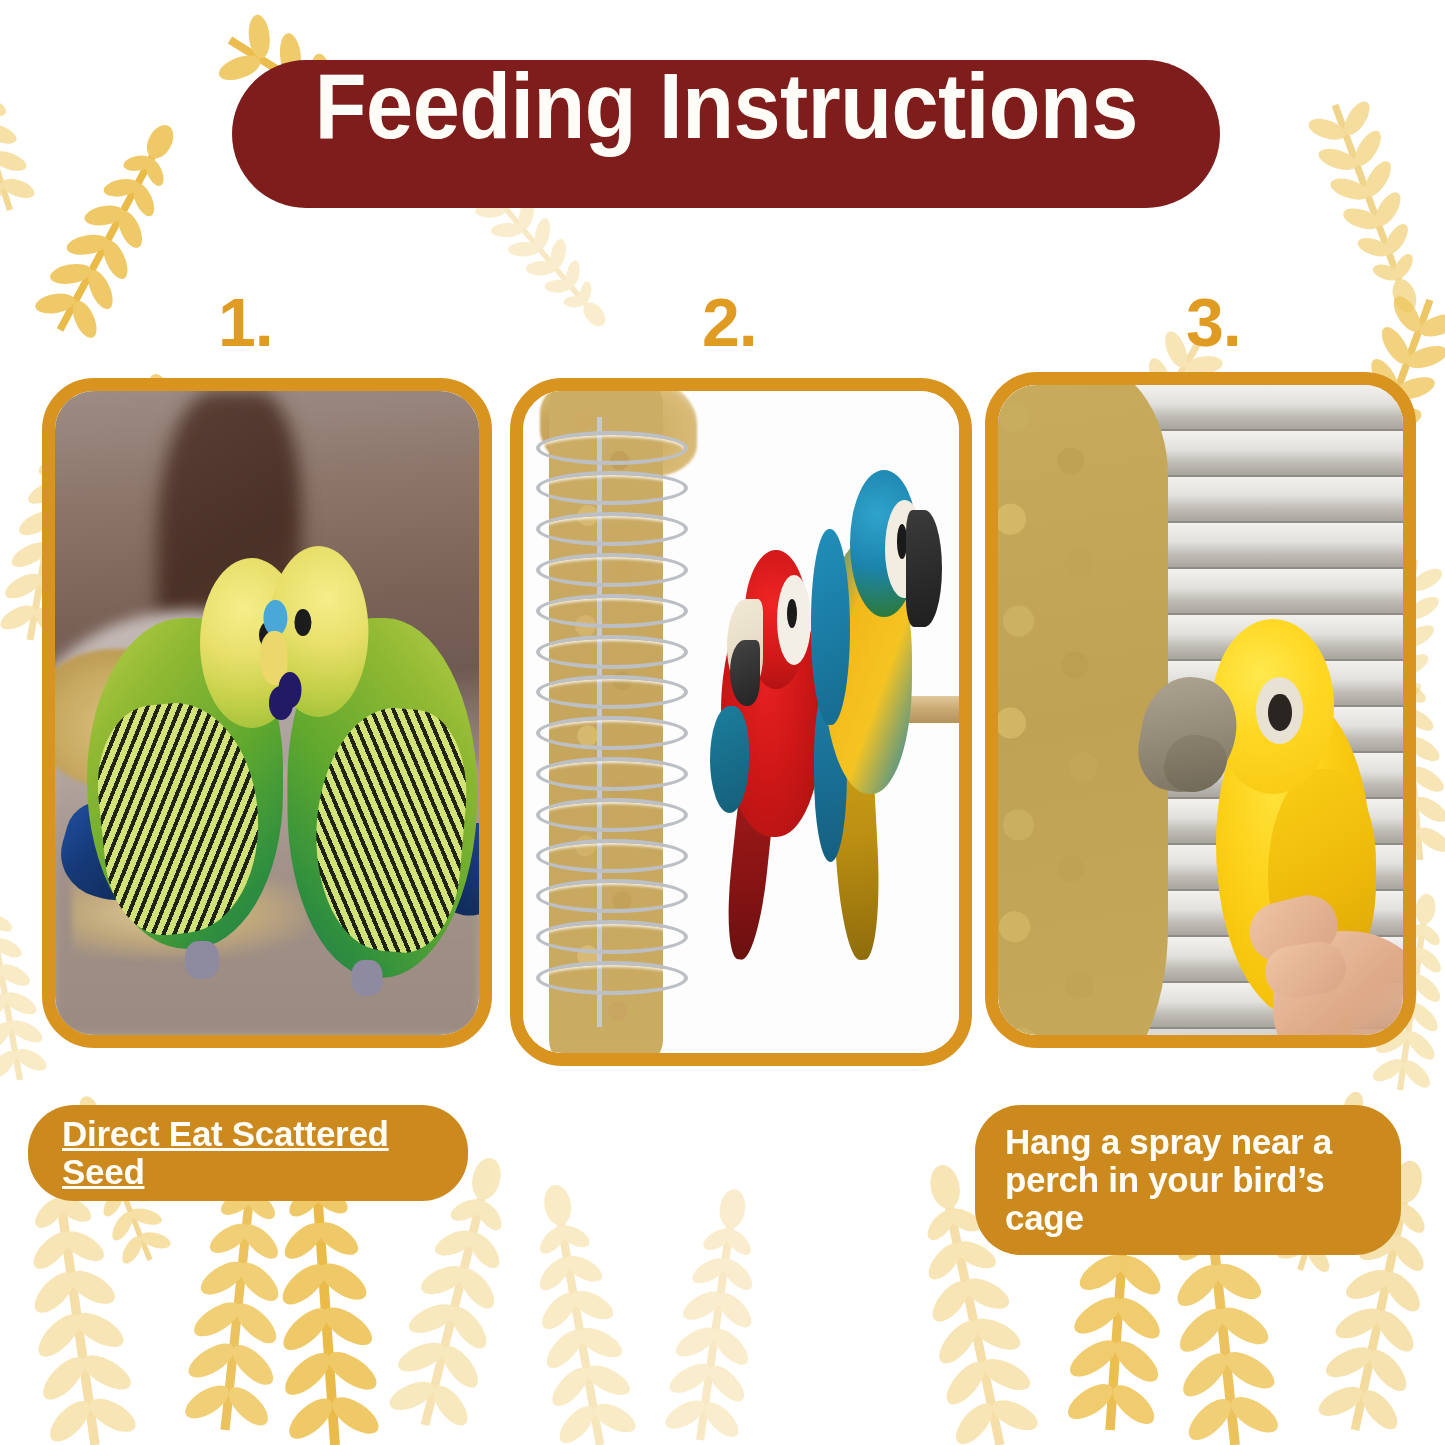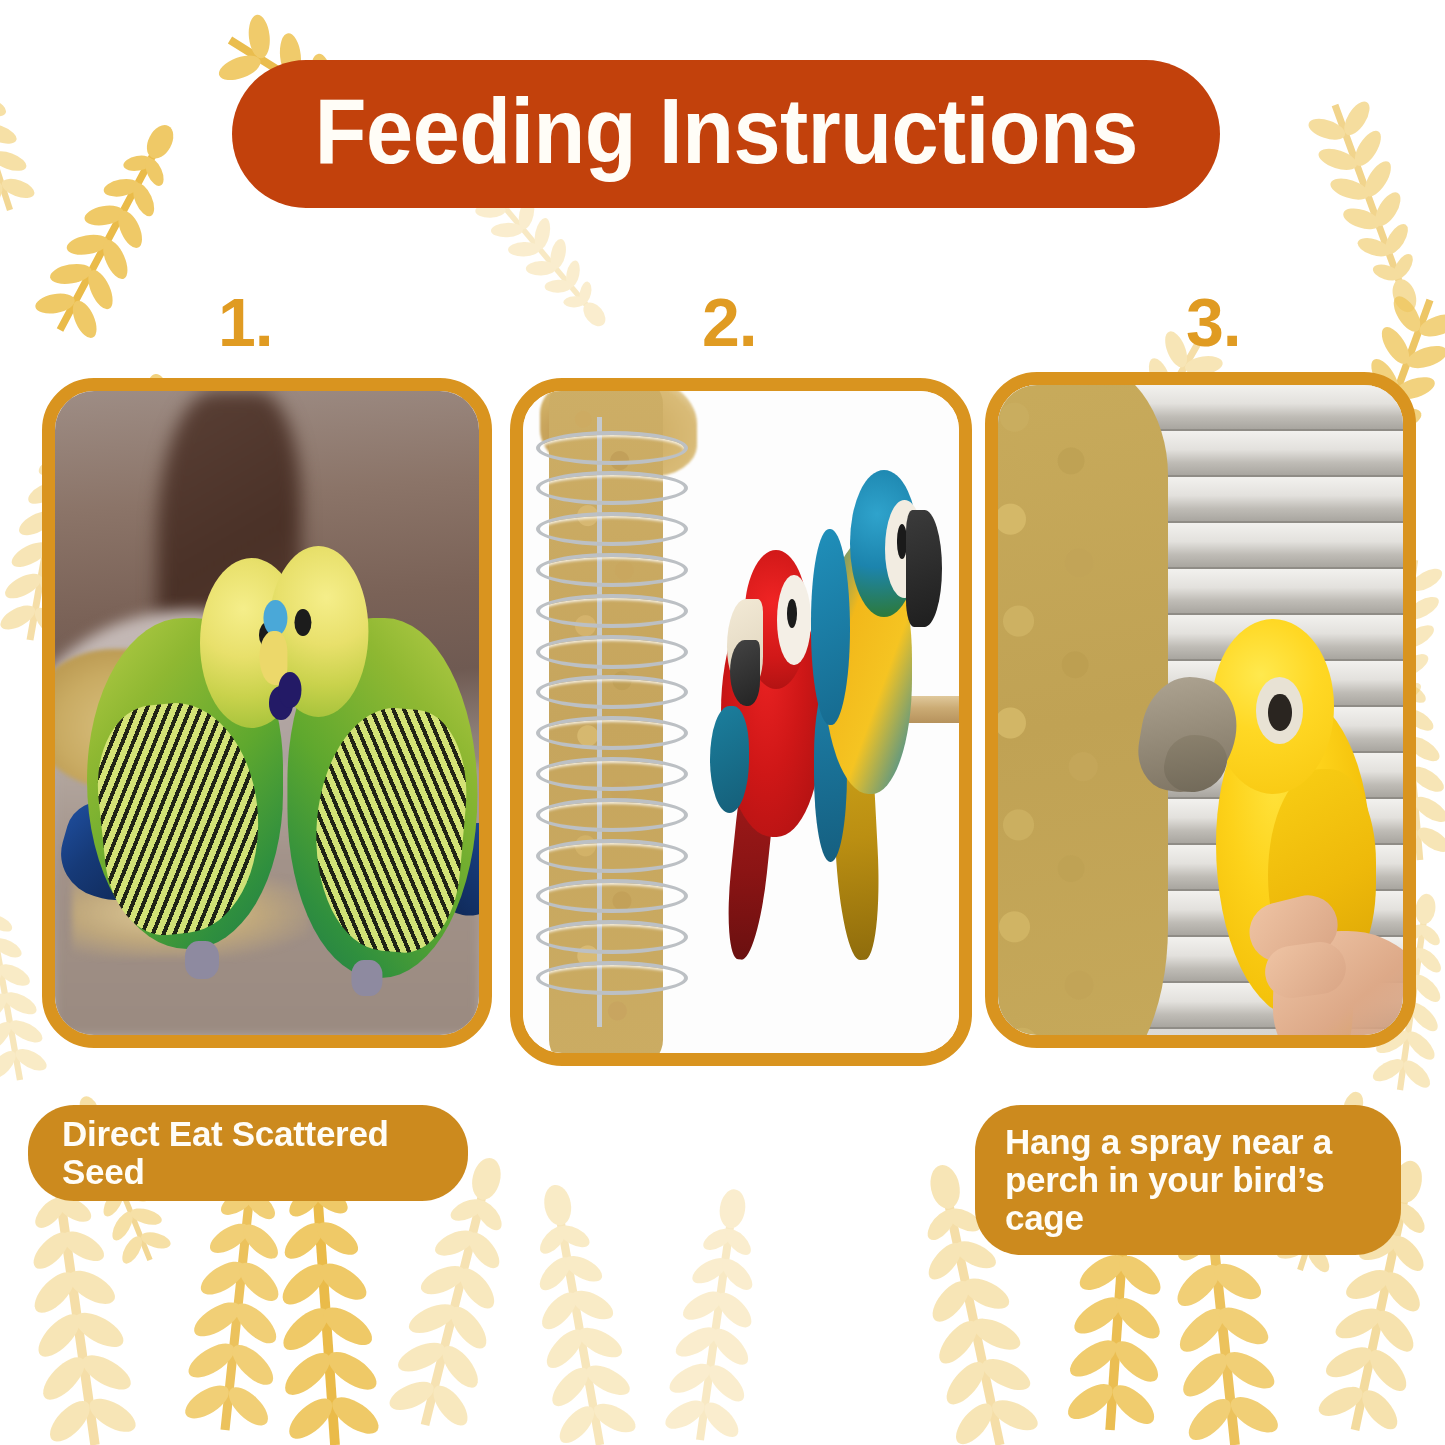--- a/index.html
+++ b/index.html
@@ -10,22 +10,22 @@
     position:relative;
   }
   #stage{position:absolute;inset:0;width:1445px;height:1445px;background:#fff;overflow:hidden;}
 
   
   .wheat-layer{position:absolute;inset:0;pointer-events:none;}
 
   
   .title-banner{
     position:absolute;left:232px;top:60px;width:988px;height:148px;
-    background:#c2410c;border-radius:74px;
-    display:flex;align-items:center;justify-content:center;
+    background:#7f1d1d;border-radius:74px;
+    display:flex;justify-content:center;
     z-index:5;
   }
   .title-text{
     color:#FFFDF7;font-size:92px;font-weight:bold;letter-spacing:-0.5px;
     font-family:"Liberation Sans", sans-serif;
     transform:scaleX(0.92);white-space:nowrap;line-height:1;
     padding-bottom:6px;
   }
 
   
@@ -52,21 +52,21 @@
   .caption{
     position:absolute;background:#CC8A1E;border-radius:46px;
     display:flex;align-items:center;z-index:7;
     box-sizing:border-box;
   }
   .caption .txt{
     color:#FFFDF7;font-weight:bold;font-family:"Liberation Sans", sans-serif;
     line-height:1.08;letter-spacing:-0.3px;
   }
   .caption.c1{left:28px;top:1105px;width:440px;height:96px;padding:0 34px;}
-  .caption.c1 .txt{font-size:35px;}
+  .caption.c1 .txt{font-size:35px;text-decoration:underline;}
   .caption.c2{left:508px;top:1128px;width:442px;height:82px;padding:0 34px;}
   .caption.c2 .txt{font-size:35px;}
   .caption.c3{left:975px;top:1105px;width:426px;height:150px;padding:0 30px;align-items:center;}
   .caption.c3 .txt{font-size:35px;}
 
   
   .sc{position:absolute;inset:0;}
   .el{position:absolute;}
 
   

